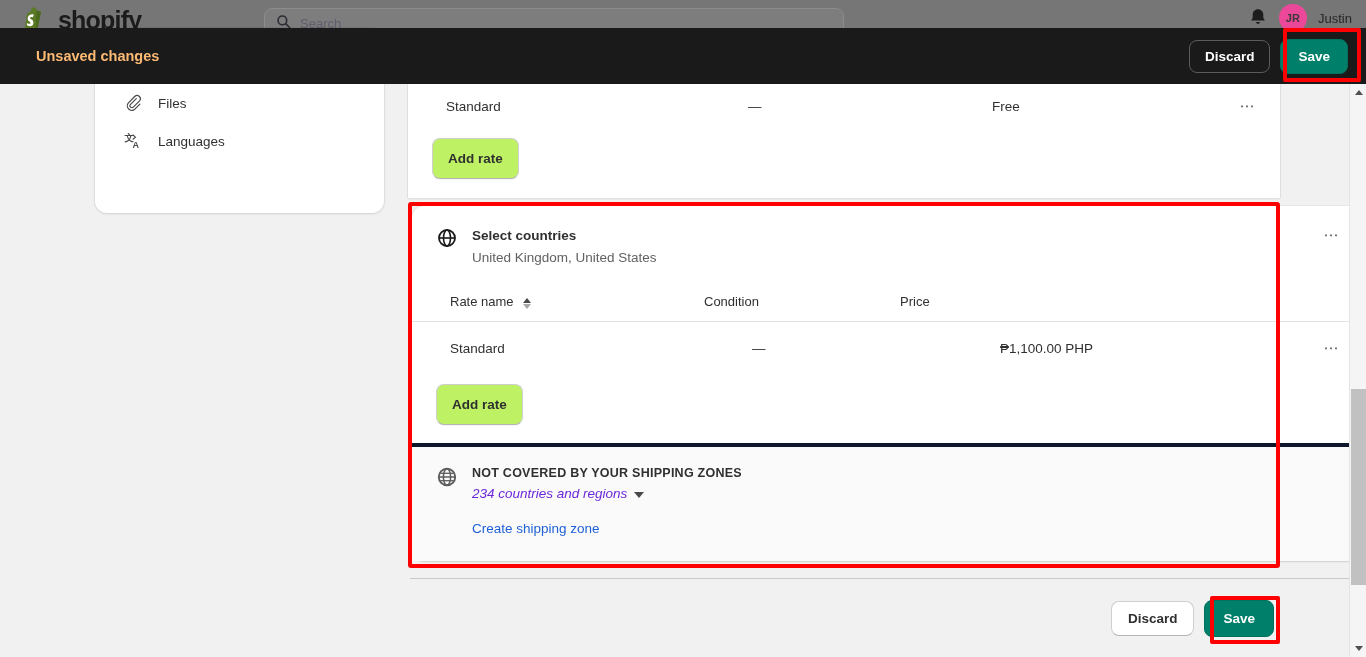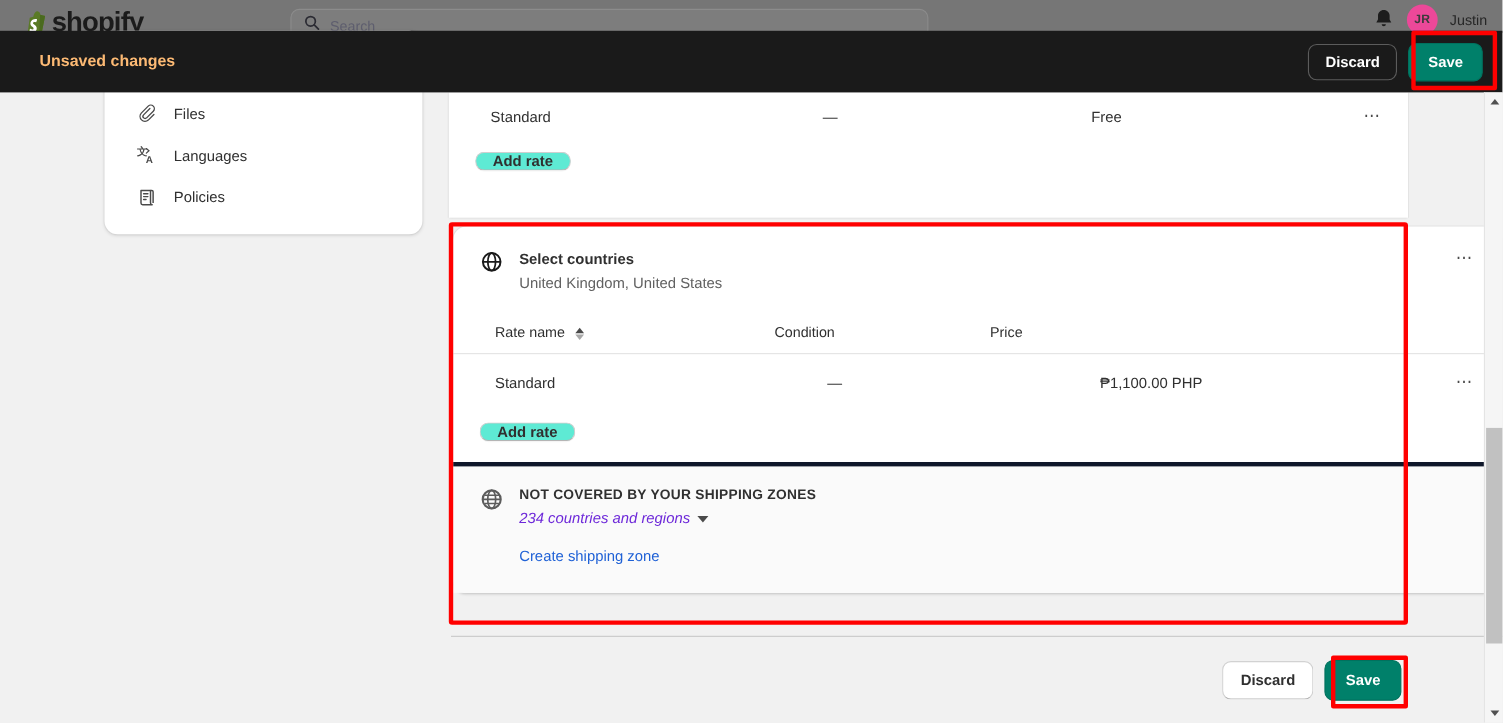--- a/index.html
+++ b/index.html
@@ -26,22 +26,22 @@
     width: 1366px;
     height: 30px;
     background: #767676;
     overflow: hidden;
     z-index: 1;
   }
   .logo-wrap {
     position: absolute;
     left: 22px; top: 6px;
     display: flex;
-    align-items: center;
-    gap: 3px;
+    align-items: flex-start;
+    gap: 14px;
   }
   .logo-bag { width: 22px; height: 24px; }
   .logo-text {
     font-size: 25px;
     font-weight: 700;
     letter-spacing: -0.8px;
     color: #1b1b1b;
     font-family: "Liberation Sans", sans-serif;
   }
   .chrome-search {
@@ -239,26 +239,26 @@
     display: block;
     width: 0; height: 0;
     border-left: 4px solid transparent;
     border-right: 4px solid transparent;
   }
   .sort-arrows i.up   { border-bottom: 5px solid #4a4a4a; }
   .sort-arrows i.down { border-top: 5px solid #a8a8a8; }
 
   .addrate-wrap { padding: 10px 0 18px 24px; }
   .btn-addrate {
-    background: #5eead4;
+    background: #bef264;
     color: #303030;
     border: 1px solid #cfcfcf;
     border-bottom-color: #b5b5b5;
     border-radius: 8px;
-    padding: 0 15px;
+    padding: 12px 15px;
     font-size: 13.5px;
     font-weight: 600;
     box-shadow: 0 1px 0 rgba(0,0,0,.04);
   }
 
   
   .zone-head {
     display: flex;
     align-items: flex-start;
     padding: 20px 24px 14px 24px;
@@ -464,32 +464,20 @@
       <span class="nav-ico">
         <svg width="19" height="19" viewBox="0 0 20 20">
           <text x="0.5" y="9.5" font-family="DejaVu Sans, sans-serif" font-size="10" font-weight="700" fill="#4a4a4a">文</text>
           <text x="9" y="17" font-family="Liberation Sans, sans-serif" font-size="9.5" font-weight="700" fill="#4a4a4a">A</text>
           <path d="M9.5 3.2 L12 5.4 L9.5 7.6" fill="none" stroke="#4a4a4a" stroke-width="1.2" stroke-linecap="round"></path>
         </svg>
       </span>
       <span class="nav-label">Languages</span>
     </div>
 
-    <div class="nav-item">
-      <span class="nav-ico">
-        <svg width="19" height="19" viewBox="0 0 20 20">
-          <path d="M4.4 3.3h9.1v12.1c0 .9.7 1.6 1.6 1.6H6c-.9 0-1.6-.7-1.6-1.6z" fill="none" stroke="#4a4a4a" stroke-width="1.4" stroke-linejoin="round"></path>
-          <line x1="6.9" y1="6.4" x2="11" y2="6.4" stroke="#4a4a4a" stroke-width="1.4" stroke-linecap="round"></line>
-          <line x1="6.9" y1="9.2" x2="11" y2="9.2" stroke="#4a4a4a" stroke-width="1.4" stroke-linecap="round"></line>
-          <line x1="6.9" y1="12" x2="9.2" y2="12" stroke="#4a4a4a" stroke-width="1.4" stroke-linecap="round"></line>
-          <path d="M13.5 3.3h1.2c.7 0 1.3.6 1.3 1.3v10.8" fill="none" stroke="#4a4a4a" stroke-width="1.4" stroke-linejoin="round"></path>
-        </svg>
-      </span>
-      <span class="nav-label">Policies</span>
-    </div>
   </div>
 
   <div class="card-top">
     <div class="rate-row">
       <span class="col-name">Standard</span>
       <span class="col-cond">—</span>
       <span class="col-price">Free</span>
       <span class="col-menu">
         <span class="kebab">⋯</span>
       </span>

